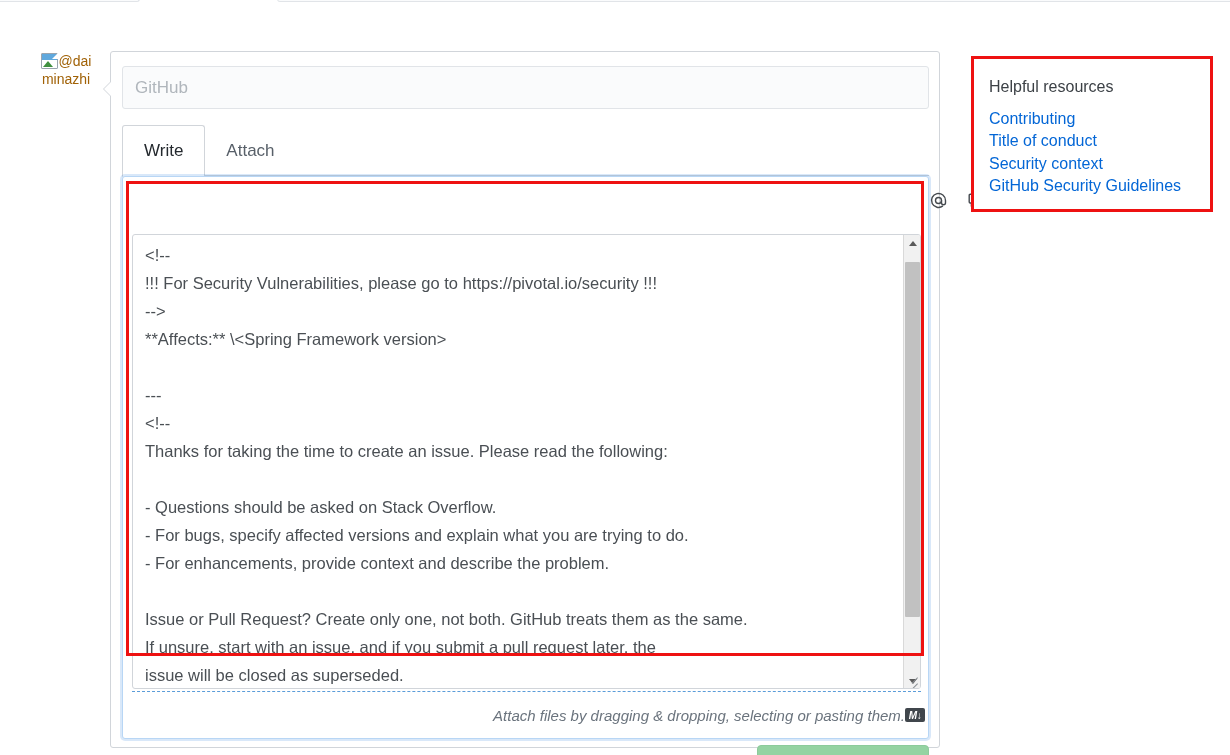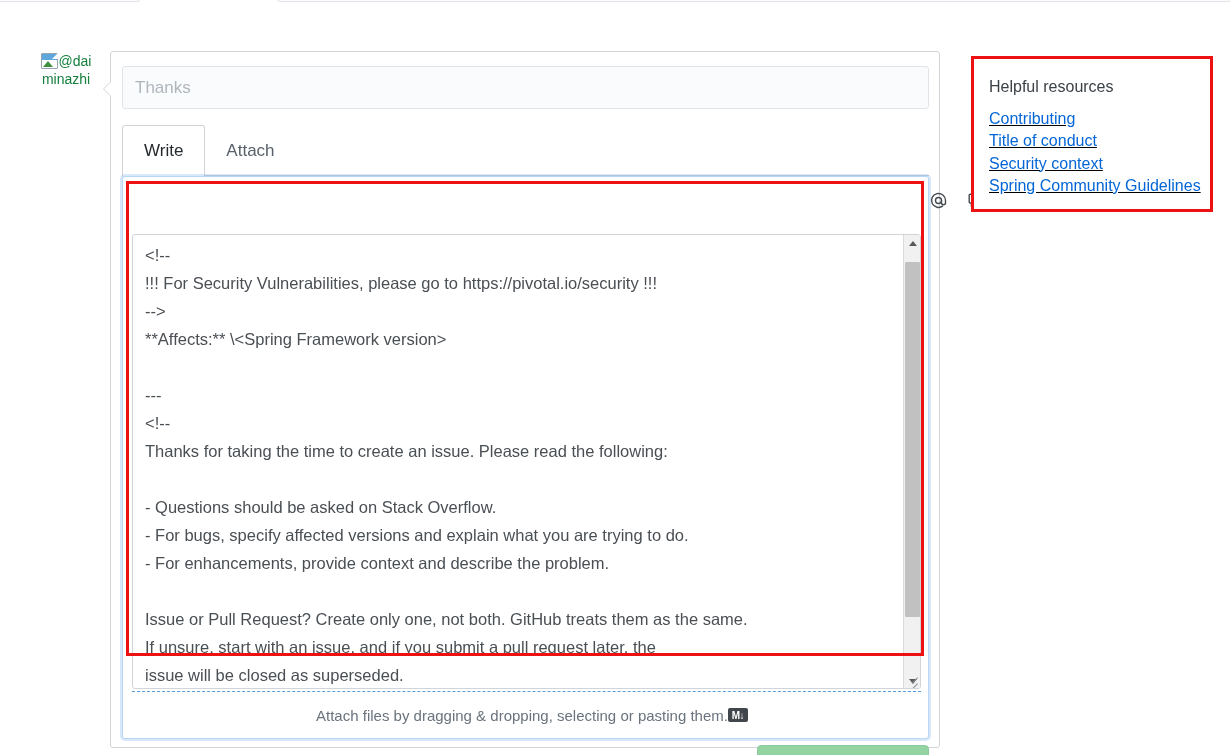--- a/index.html
+++ b/index.html
@@ -42,21 +42,21 @@
     border-left: 5px solid transparent; border-right: 5px solid transparent;
     border-bottom: 6px solid #3f8f3f;
   }
   .broken-img .sky { position: absolute; left: 1px; top: 1px; right: 1px; height: 6px; background: #5fa8dd; }
   .broken-img .tear {
     position: absolute; right: -1px; top: -1px; width: 0; height: 0;
     border-left: 7px solid transparent; border-bottom: 7px solid #fff;
     transform: rotate(0deg);
   }
   .avatar-alt {
-    font-size: 14px; color: #15803d; font-family: "Liberation Sans", sans-serif;
+    font-size: 14px; color: #a16207; font-family: "Liberation Sans", sans-serif;
     word-break: break-all; display: inline;
   }
 
   
   .comment-card {
     position: absolute; left: 110px; top: 51px; width: 830px; height: 697px;
     border: 1px solid #d1d5da; border-radius: 3px; background: #fff;
   }
   .arrow-out {
     position: absolute; left: -8px; top: 29px; width: 0; height: 0;
@@ -131,23 +131,23 @@
     font-family: "Liberation Sans", sans-serif;
     font-size: 16.5px; line-height: 28px; color: #4a4f54;
     white-space: pre-wrap;
   }
   
   .dropzone-line {
     position: absolute; left: 9px; top: 514px; width: 789px; height: 0;
     border-top: 1px dashed #5b9dd9;
   }
   .attach-row {
-    position: absolute; left: 24px; top: 525px; width: 770px; height: 26px;
-    display: flex; align-items: center; justify-content: center;
-    font-size: 15px; color: #6a737d;
+    position: absolute; left: 32px; top: 525px; width: 770px; height: 26px;
+    display: flex; align-items: center; justify-content: flex-end;
+    font-size: 15px; color: #6a737d; font-style: italic;
   }
   .md-badge {
     display: inline-flex; align-items: center; justify-content: center;
     width: 20px; height: 14px; background: #40464c; border-radius: 2px;
     color: #fff; font-size: 10px; font-weight: bold; letter-spacing: -0.5px;
     font-family: "Liberation Sans", sans-serif;
   }
 
   
   .sb {
@@ -191,21 +191,21 @@
 
   
   .resources {
     position: absolute; left: 972px; top: 57px; width: 197px; height: 155px;
     background: #fff;
   }
   .res-title {
     position: absolute; left: 17px; top: 21px;
     font-size: 16px; color: #3c4146;
   }
-  .res-links { position: absolute; left: 17px; top: 51px; text-decoration: underline; }
+  .res-links { position: absolute; left: 17px; top: 51px; }
   .res-link {
     display: block; font-size: 16px; color: #0366d6; line-height: 22.3px;
     text-decoration: none; cursor: pointer; white-space: nowrap;
   }
 
   
   .anno {
     position: absolute; border: 3px solid #ee1111; pointer-events: none; z-index: 40;
   }
   .anno-textarea { left: 126px; top: 181px; width: 798px; height: 475px; }
@@ -222,21 +222,21 @@
   <div class="avatar-wrap">
     <span class="broken-img">
       <span class="pg"></span><span class="sky"></span><span class="mt"></span><span class="tear"></span>
     </span><span class="avatar-alt">@daiminazhi</span>
   </div>
 
   <div class="comment-card">
     <div class="arrow-out"></div>
     <div class="arrow-in"></div>
 
-    <div class="title-input">Thanks</div>
+    <div class="title-input">GitHub</div>
 
     <div class="tabs-row">
       <div class="tab active">Write</div>
       <div class="tab">Attach</div>
     </div>
 
     <div class="toolbar">
       <div class="tb-group">
         <div class="tb-btn">
             <span class="tb-letter ser">H</span>
@@ -387,20 +387,20 @@
       <div class="submit-btn">Submit new issue</div>
     </div>
   </div>
 
   <div class="resources">
     <div class="res-title">Helpful resources</div>
     <div class="res-links">
       <a class="res-link">Contributing</a>
       <a class="res-link">Title of conduct</a>
       <a class="res-link">Security context</a>
-      <a class="res-link">Spring Community Guidelines</a>
+      <a class="res-link">GitHub Security Guidelines</a>
     </div>
   </div>
 
   <div class="anno anno-textarea"></div>
   <div class="anno anno-resources"></div>
 
 </div>
 
 </body></html>

